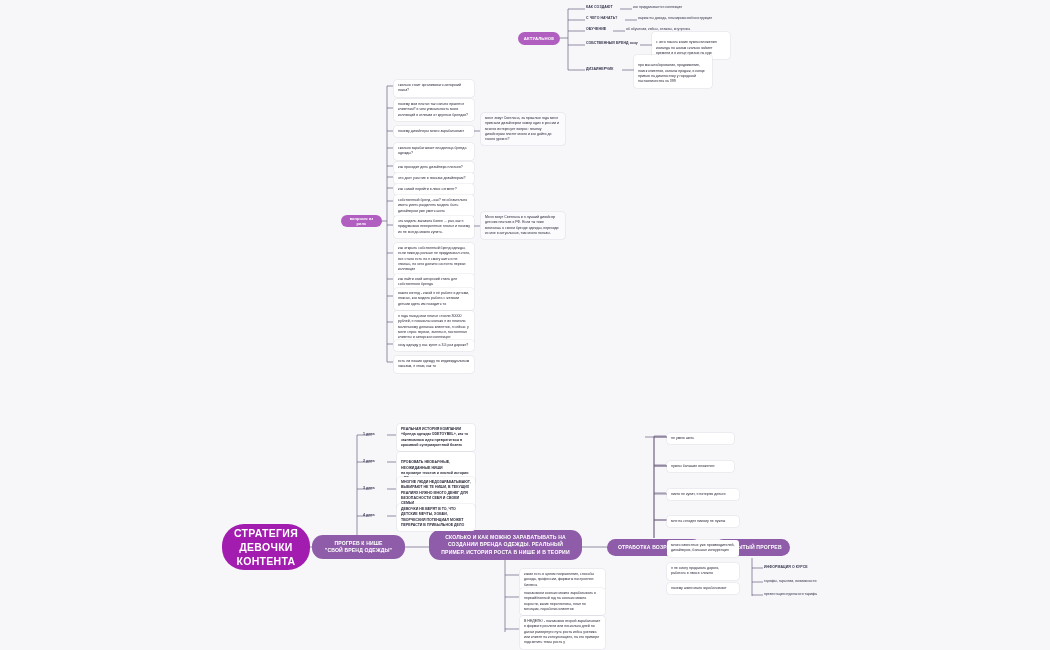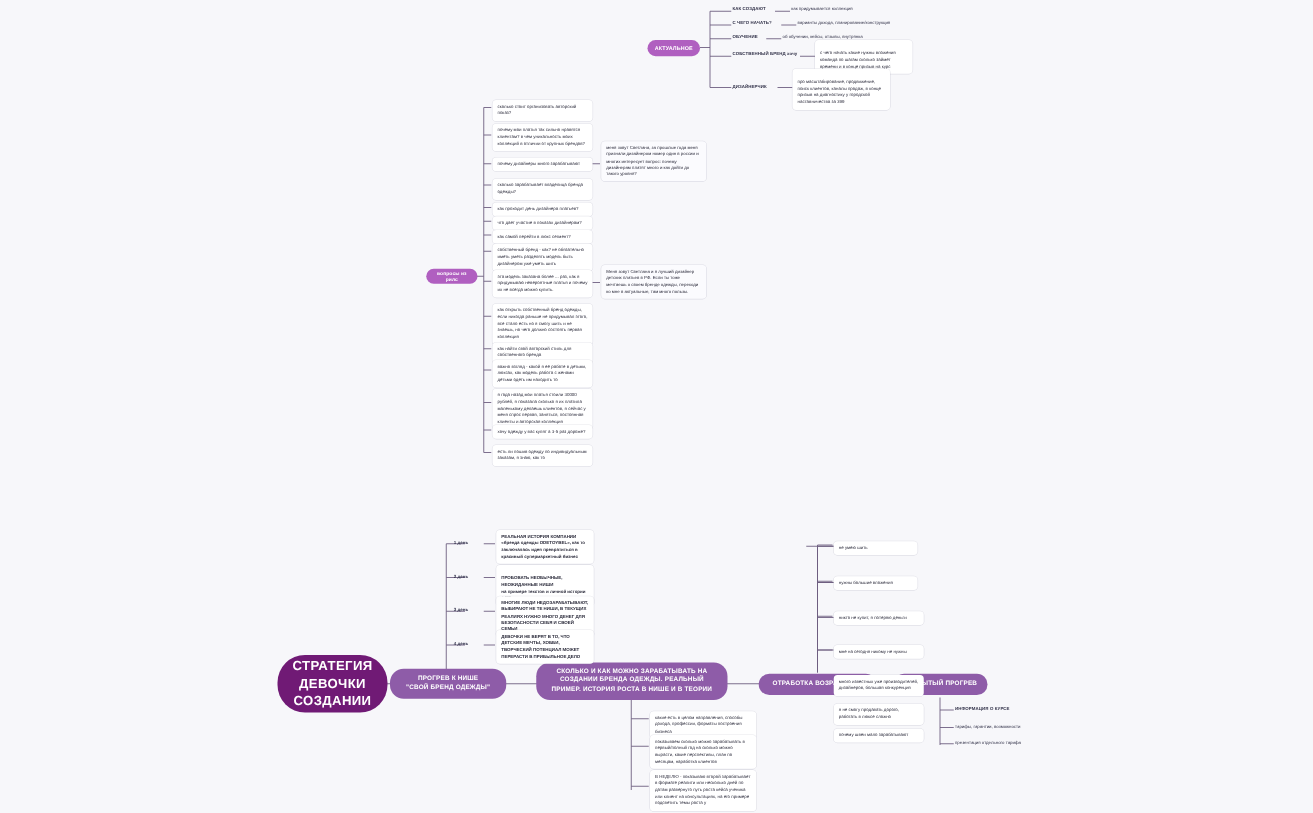--- a/index.html
+++ b/index.html
@@ -11,21 +11,21 @@
     overflow:hidden;
     position:relative;
   }
   #canvas { position:absolute; inset:0; }
   #lines { position:absolute; left:0; top:0; width:1050px; height:650px; pointer-events:none; }
 
   
   .node { position:absolute; }
 
   .root {
-    background:#701a75;
+    background:#a21caf;
     color:#fff;
     border-radius:22px;
     text-align:center;
     font-weight:bold;
     font-size:10.5px;
     letter-spacing:.3px;
     line-height:1.35;
     display:flex; align-items:center; justify-content:center;
     padding:6px 10px;
   }
@@ -180,21 +180,21 @@
 
       <path d="M470 131 L480 131"></path>
       <path d="M470 226 L480 226"></path>
     </g>
   </svg>
 
   <div class="node root" style="left:222px; top:524px; width:88px; height:46px;">
     <div>
       <div>СТРАТЕГИЯ</div>
       <div>ДЕВОЧКИ</div>
-      <div>СОЗДАНИИ</div>
+      <div>КОНТЕНТА</div>
     </div>
   </div>
 
   <div class="node main" style="left:312px; top:535px; width:93px; height:24px;">
     <div>
       <div>ПРОГРЕВ К НИШЕ</div>
       <div>"СВОЙ БРЕНД ОДЕЖДЫ"</div>
     </div>
   </div>
 

